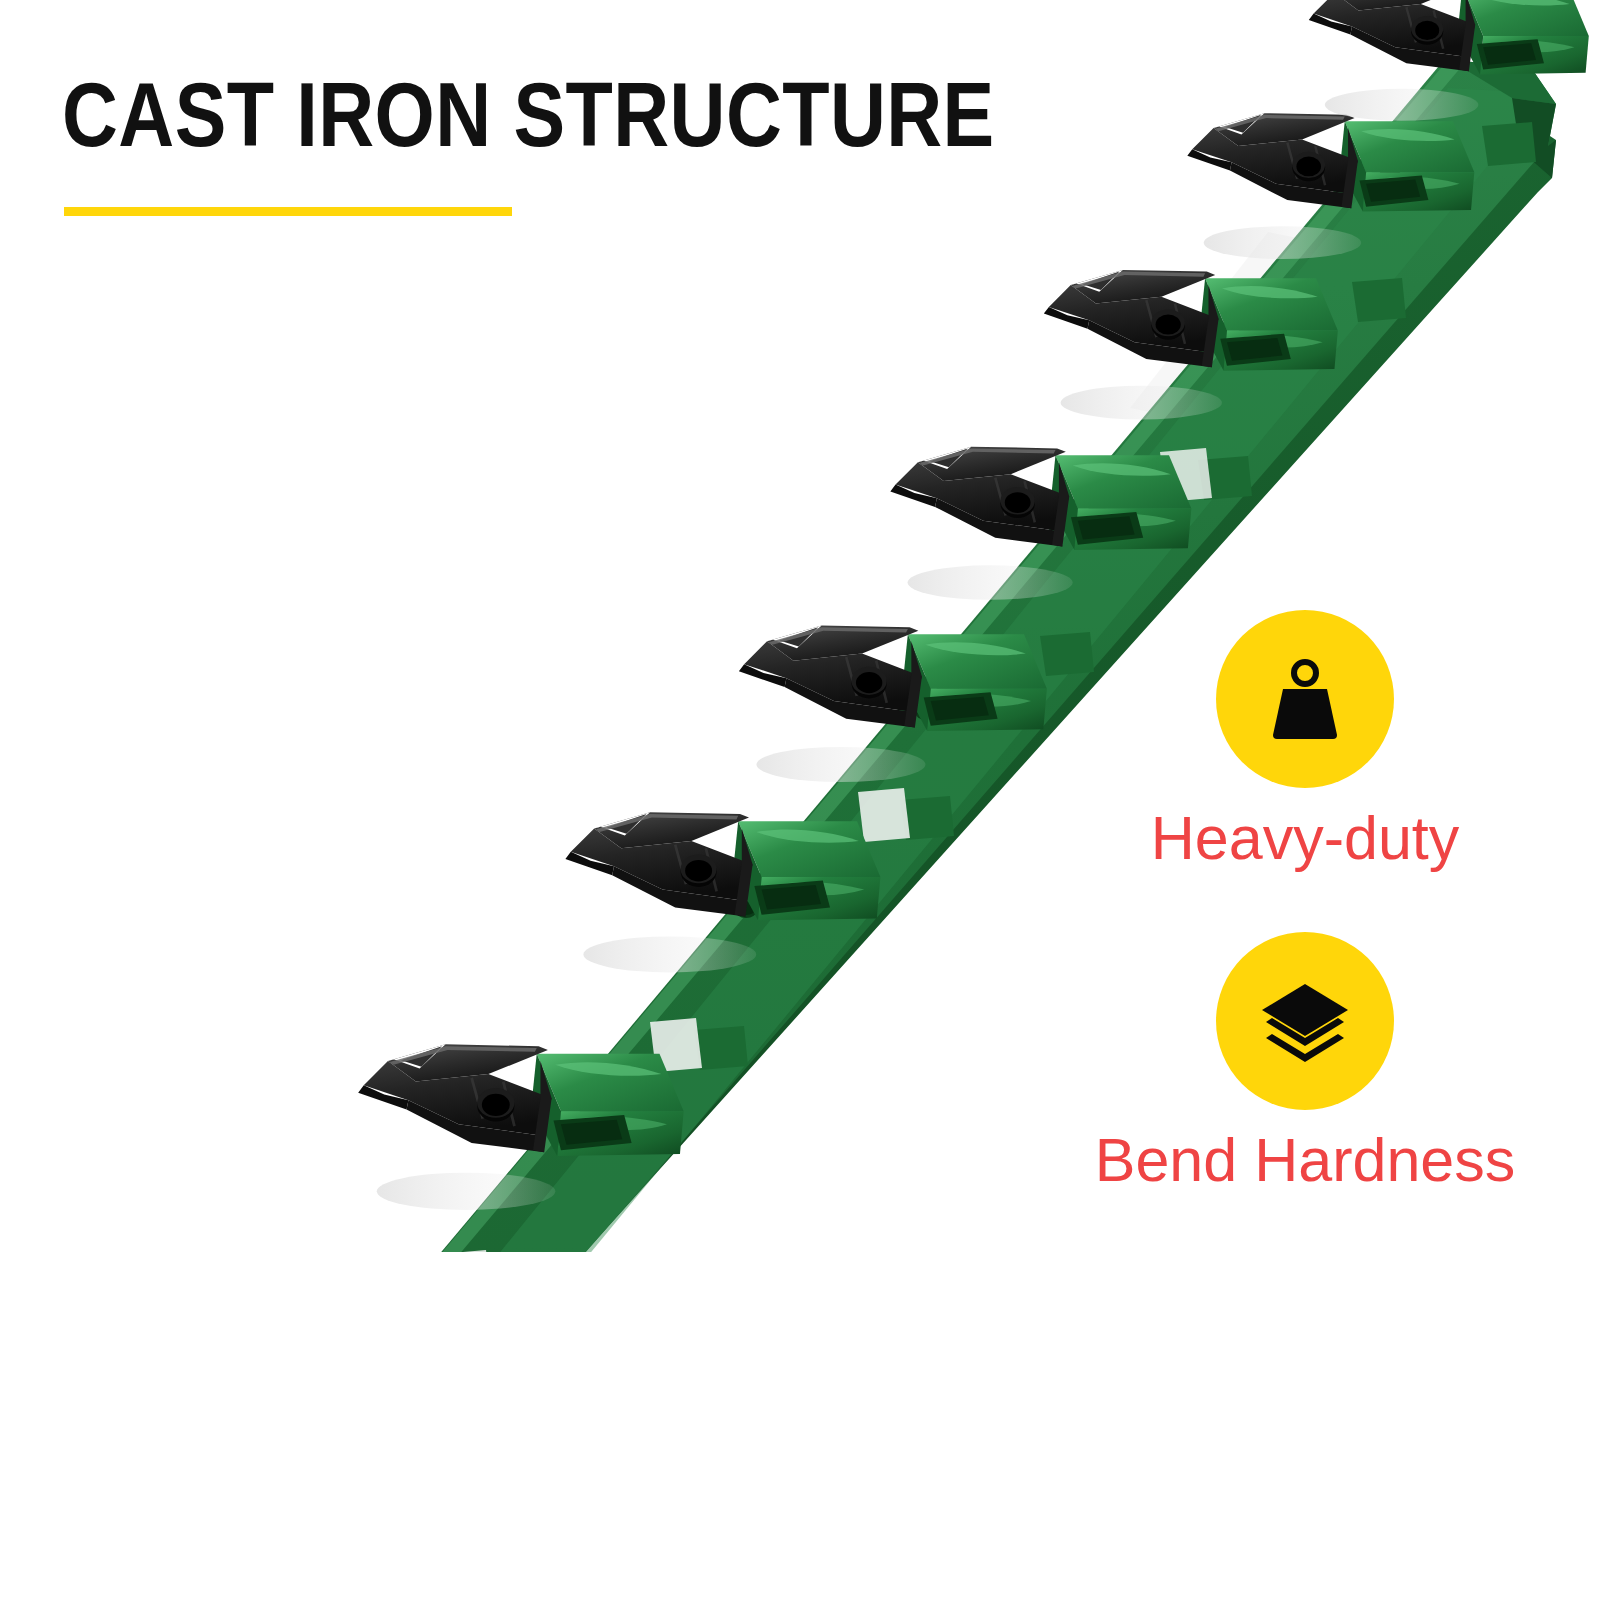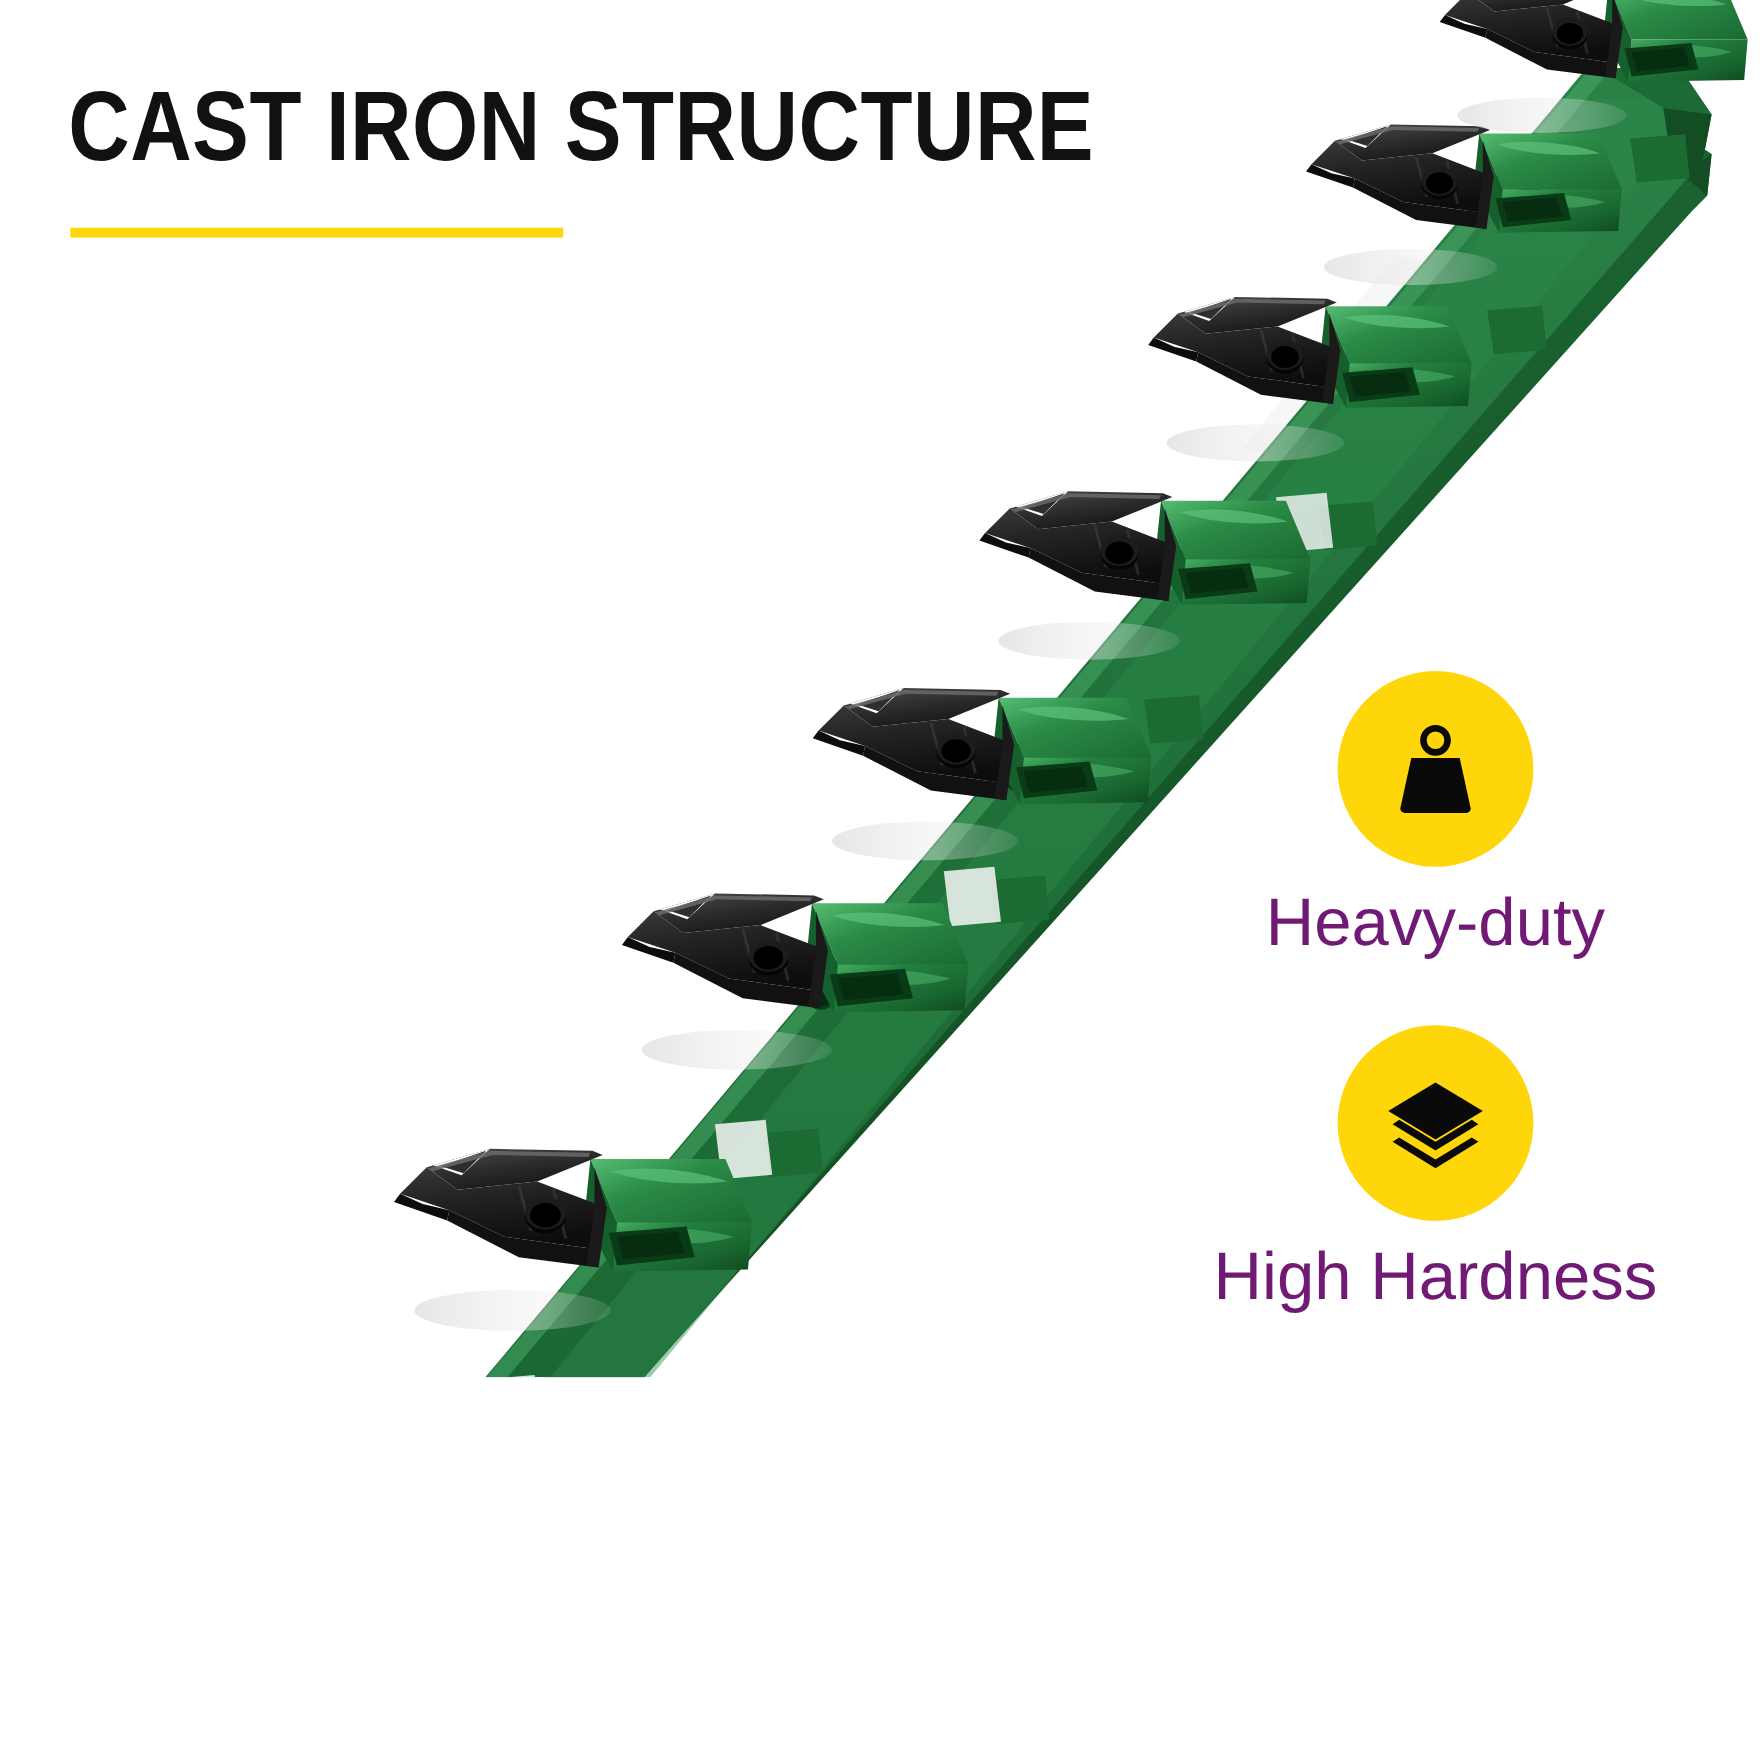--- a/index.html
+++ b/index.html
@@ -59,21 +59,21 @@
     align-items: center;
     justify-content: center;
   }
   .feature-badge svg { display: block; }
   .feature-label {
     margin-top: 18px;
     font-family: "Liberation Sans", sans-serif;
     font-weight: 400;
     font-size: 61px;
     line-height: 1.06;
-    color: #701a75;
+    color: #ef4444;
     white-space: nowrap;
   }
   #feature-0 { top: 610px; }
   #feature-1 { top: 932px; }
   #feature-2 { top: 1254px; }
 
   
   #product {
     position: absolute;
     left: 0;
@@ -300,17 +300,17 @@
   </div>
 
   <div class="feature" id="feature-1">
     <div class="feature-badge">
       <svg width="98" height="98" viewBox="0 0 98 98">
         <path d="M 49,12 L 92,38 L 49,64 L 6,38 Z" fill="#0a0a0a"></path>
         <path d="M 10,50 L 16,46 L 49,66 L 82,46 L 88,50 L 49,74 Z" fill="#0a0a0a"></path>
         <path d="M 10,66 L 16,62 L 49,82 L 82,62 L 88,66 L 49,90 Z" fill="#0a0a0a"></path>
       </svg>
     </div>
-    <div class="feature-label">High Hardness</div>
+    <div class="feature-label">Bend Hardness</div>
   </div>
 
 
 </div>
 
 </body></html>

